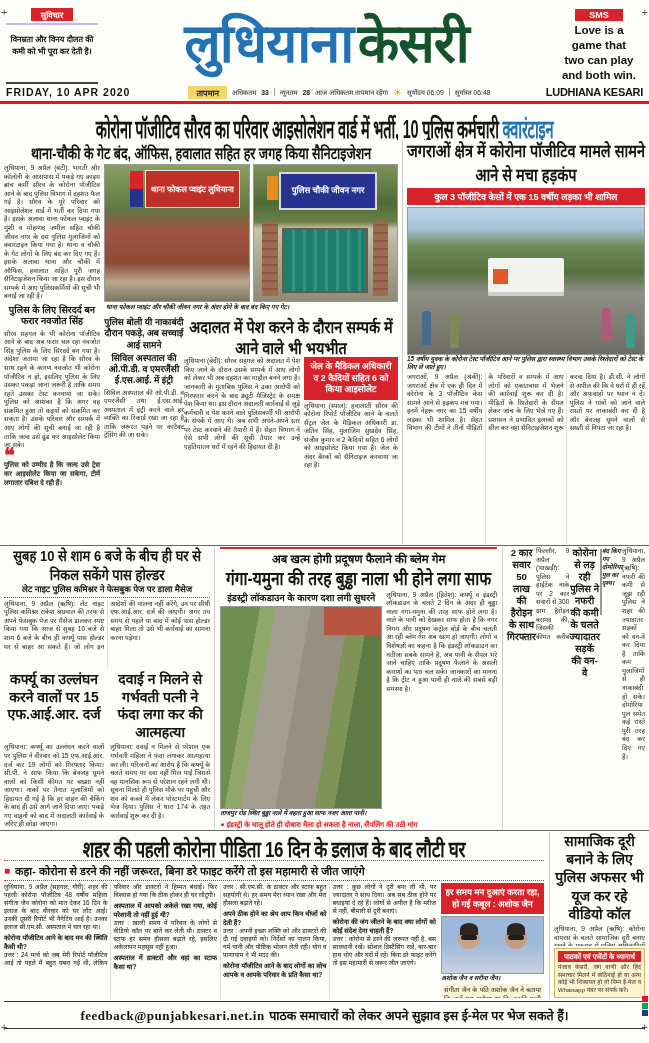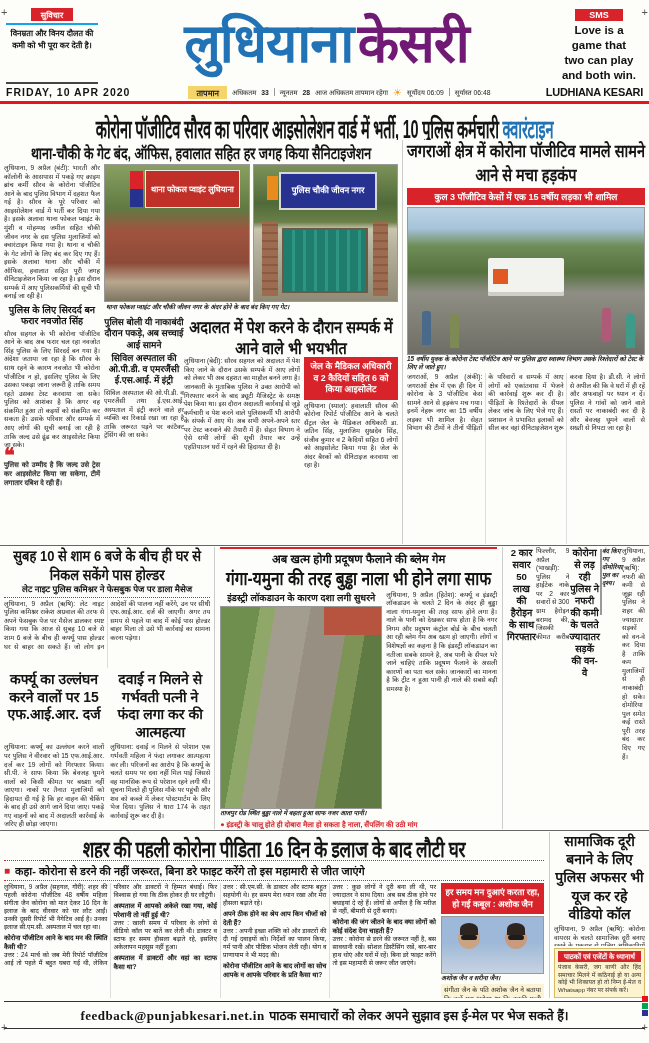--- a/index.html
+++ b/index.html
@@ -9,24 +9,24 @@
   .tx{font-size:6.6px;line-height:1.3;text-align:justify;color:#1b1b1b;}
   .cap{font-size:6.4px;font-style:italic;font-weight:bold;color:#222;line-height:1.25;}
   .hr{border-top:1px solid #666;margin:1px 0;}
   .mark{position:absolute;font-size:11px;color:#555;}
 
   
   .mast{display:flex;align-items:stretch;height:80px;padding:4px 6px 0 6px;}
   .qbox{width:92px;text-align:center;border-bottom:2px solid #444;}
   .qtab{display:inline-block;background:#d8232a;color:#fff;font-size:8px;font-weight:bold;
         padding:1px 10px;margin-bottom:2px;}
-  .qtxt{font-size:8px;font-weight:bold;line-height:1.5;border-top:2px solid #0ea5e9;padding-top:3px;}
+  .qtxt{font-size:8px;font-weight:bold;line-height:1.5;border-top:2px solid #c4b5fd;padding-top:9px;}
   .mastmid{flex:1;text-align:center;line-height:78px;}
   .mcity{font-size:54px;font-weight:800;color:#2173b5;letter-spacing:-1px;}
-  .mbrand{font-size:54px;font-weight:800;color:#701a75;letter-spacing:-1px;}
+  .mbrand{font-size:54px;font-weight:800;color:#14532d;letter-spacing:-1px;}
   .smsbox{width:88px;text-align:center;}
   .stab{display:inline-block;background:#d8232a;color:#fff;font-size:9px;font-weight:bold;
         padding:1px 14px;margin-bottom:2px;}
   .sline{font-size:11.5px;font-weight:bold;line-height:1.3;color:#111;}
   .daterow{display:flex;align-items:center;height:16px;padding:0 6px;font-size:9px;}
   .dtxt{font-weight:bold;letter-spacing:1px;font-size:10.5px;width:150px;}
   .wx{flex:1;display:flex;align-items:center;justify-content:center;gap:5px;font-size:6.8px;color:#222;}
   .wlab{background:#f5d56a;font-weight:bold;font-size:8px;padding:1px 8px;}
   .wsep{border-left:1px solid #999;height:8px;}
   .sun{color:#f39c12;font-size:10px;}

